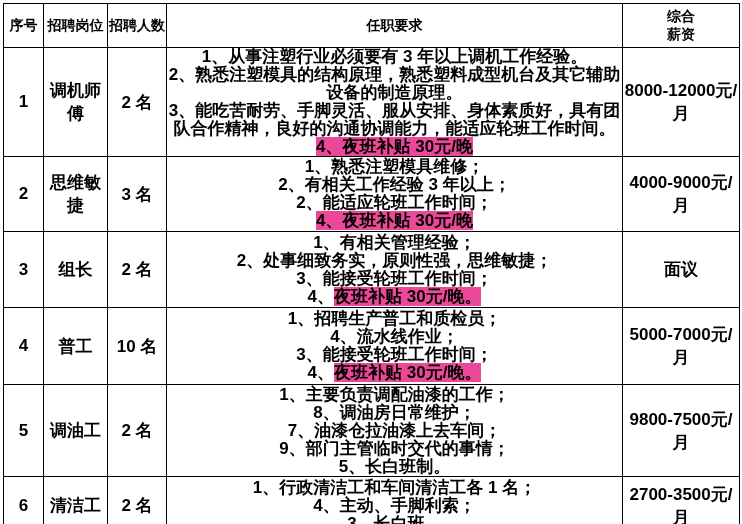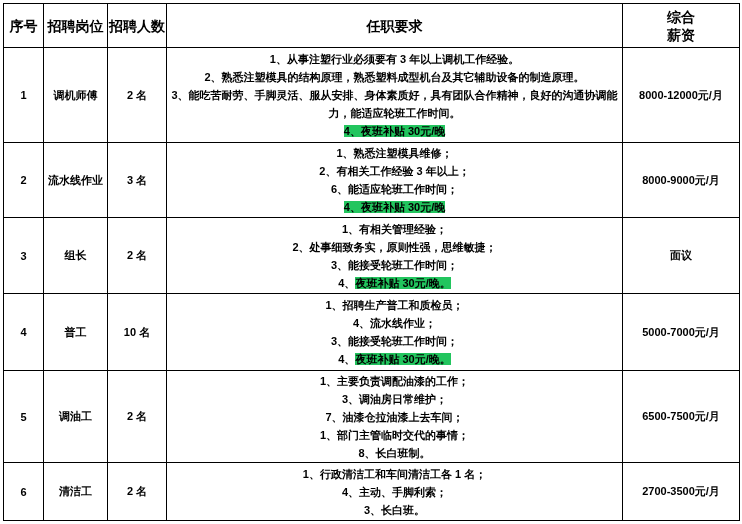--- a/index.html
+++ b/index.html
@@ -23,48 +23,48 @@
     border-collapse: collapse;
     table-layout: fixed;
     width: 736px;
     font-weight: bold;
   }
   table.recruit th,
   table.recruit td {
     border: 1px solid #000000;
     vertical-align: middle;
     text-align: center;
-    font-size: 11px;
+    font-size: 17px;
     padding: 0;
     overflow: hidden;
   }
   table.recruit th {
     font-size: 14px;
     line-height: 18px;
   }
   th.salary-head {
     white-space: pre-line;
   }
-  tr.hdr   { height: 44px; }
+  tr.hdr   { height: 44px; font-family: Liberation Mono, monospace; }
   tr.row-0 { height: 95px; }
   tr.row-1 { height: 75px; }
   tr.row-2 { height: 76px; }
   tr.row-3 { height: 77px; }
   tr.row-4 { height: 92px; }
   tr.row-5 { height: 58px; }
   td.req {
     text-align: left;
     line-height: 18px;
     padding: 2px 3px 2px 4px;
   }
   td.req .line {
     white-space: normal;
   }
   .hl {
-    background: #22c55e;
+    background: #ec4899;
   }
   td.salary {
     letter-spacing: 0;
   }
 </style>
 </head>
 <body>
 
 <div class="sheet">
   <table class="recruit">
@@ -93,29 +93,29 @@
         <td class="req">
           <div class="line">1、从事注塑行业必须要有 3 年以上调机工作经验。</div>
           <div class="line">2、熟悉注塑模具的结构原理，熟悉塑料成型机台及其它辅助设备的制造原理。</div>
           <div class="line">3、能吃苦耐劳、手脚灵活、服从安排、身体素质好，具有团队合作精神，良好的沟通协调能力，能适应轮班工作时间。</div>
           <div class="line"><span></span><span class="hl">4、夜班补贴 30元/晚</span></div>
         </td>
         <td class="salary">8000-12000元/月</td>
       </tr>
       <tr class="row-1">
         <td>2</td>
-        <td>流水线作业</td>
+        <td>思维敏捷</td>
         <td>3 名</td>
         <td class="req">
           <div class="line">1、熟悉注塑模具维修；</div>
           <div class="line">2、有相关工作经验 3 年以上；</div>
-          <div class="line">6、能适应轮班工作时间；</div>
+          <div class="line">2、能适应轮班工作时间；</div>
           <div class="line"><span></span><span class="hl">4、夜班补贴 30元/晚</span></div>
         </td>
-        <td class="salary">8000-9000元/月</td>
+        <td class="salary">4000-9000元/月</td>
       </tr>
       <tr class="row-2">
         <td>3</td>
         <td>组长</td>
         <td>2 名</td>
         <td class="req">
           <div class="line">1、有相关管理经验；</div>
           <div class="line">2、处事细致务实，原则性强，思维敏捷；</div>
           <div class="line">3、能接受轮班工作时间；</div>
           <div class="line"><span>4、</span><span class="hl">夜班补贴 30元/晚。</span></div>
@@ -133,26 +133,26 @@
           <div class="line"><span>4、</span><span class="hl">夜班补贴 30元/晚。</span></div>
         </td>
         <td class="salary">5000-7000元/月</td>
       </tr>
       <tr class="row-4">
         <td>5</td>
         <td>调油工</td>
         <td>2 名</td>
         <td class="req">
           <div class="line">1、主要负责调配油漆的工作；</div>
-          <div class="line">3、调油房日常维护；</div>
+          <div class="line">8、调油房日常维护；</div>
           <div class="line">7、油漆仓拉油漆上去车间；</div>
-          <div class="line">1、部门主管临时交代的事情；</div>
-          <div class="line">8、长白班制。</div>
+          <div class="line">9、部门主管临时交代的事情；</div>
+          <div class="line">5、长白班制。</div>
         </td>
-        <td class="salary">6500-7500元/月</td>
+        <td class="salary">9800-7500元/月</td>
       </tr>
       <tr class="row-5">
         <td>6</td>
         <td>清洁工</td>
         <td>2 名</td>
         <td class="req">
           <div class="line">1、行政清洁工和车间清洁工各 1 名；</div>
           <div class="line">4、主动、手脚利索；</div>
           <div class="line">3、长白班。</div>
         </td>

